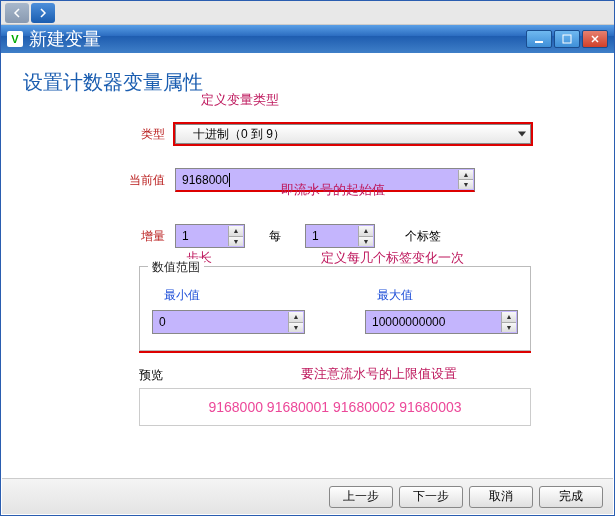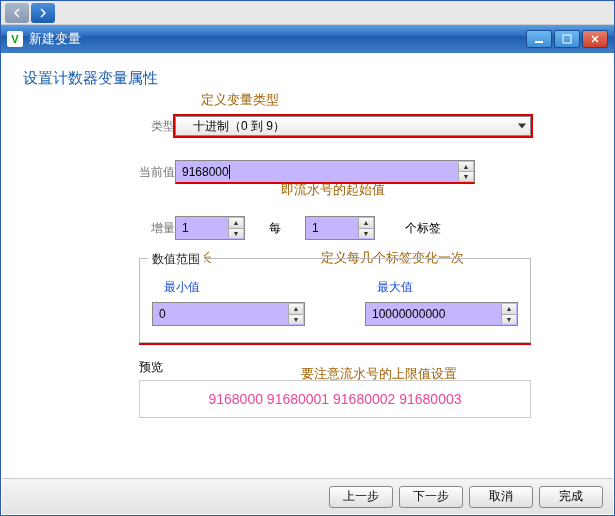--- a/index.html
+++ b/index.html
@@ -3,29 +3,29 @@
 <meta charset="utf-8">
 <style>
 *{box-sizing:border-box;margin:0;padding:0;font-family:"Microsoft YaHei","SimSun",sans-serif;font-size:12px}
 body{background:#fff;width:615px;height:516px;overflow:hidden}
 .win{width:615px;height:516px;border:1px solid #2a5db0;position:relative;background:#fff}
 .navbar{height:24px;background:#e8e8e8;border-bottom:1px solid #ccc;display:flex;align-items:center;padding:0 4px;gap:2px}
 .navbtn{width:24px;height:20px;background:linear-gradient(#4d8fdb,#1a5db0);border-radius:3px;display:flex;align-items:center;justify-content:center;color:#fff;font-size:11px}
 .navbtn.dis{background:linear-gradient(#a8b8cc,#8899b0)}
 .titlebar{height:28px;background:linear-gradient(#5a9fe6,#2a6bc0 40%,#1f5db0 41%,#3f7fc8);display:flex;align-items:center;padding:0 6px;color:#fff}
 .ticon{width:16px;height:16px;background:#fff;border-radius:2px;display:flex;align-items:center;justify-content:center;color:#0a0;font-weight:bold;font-size:11px;margin-right:6px}
-.ttitle{flex:1;font-size:13px}
+.ttitle{flex:1;font-size:18px}
 .wbtn{width:26px;height:18px;margin-left:2px;border:1px solid #1a4d8f;border-radius:2px;display:flex;align-items:center;justify-content:center;font-size:10px}
 .wmin,.wmax{background:linear-gradient(#6fb8f0,#3f8fd8);color:#fff}
 .wclose{background:linear-gradient(#e6806f,#d0402a);color:#fff;font-weight:bold}
 .body{padding:16px 22px 0;position:relative}
-.heading{color:#1a5db0;font-size:15px;margin-bottom:4px}
-.ann{color:#a16207;font-size:13px;position:absolute}
+.heading{color:#1a5db0;font-size:20px;margin-bottom:4px}
+.ann{color:#be185d;font-size:13px;position:absolute}
 .row{display:flex;align-items:center;margin-top:8px}
-.lbl{width:152px;text-align:right;color:#737373;}
+.lbl{width:152px;text-align:right;color:#b91c1c;padding-right:10px}
 .combo{flex:1;height:20px;border:1px solid #888;background:linear-gradient(#fff,#e8e8e8);padding:0 17px;display:flex;align-items:center;position:relative;max-width:356px}
 .redbox{outline:2px solid #d00;outline-offset:0}
 .arrow{position:absolute;right:4px;top:50%;transform:translateY(-50%);width:0;height:0;border-left:4px solid transparent;border-right:4px solid transparent;border-top:5px solid #333}
 .spin{height:24px;border:1px solid #888;background:#c4b5fd;padding:0 18px 0 6px;display:flex;align-items:center;position:relative}
 .spinbtns{position:absolute;right:1px;top:1px;bottom:1px;width:15px;display:flex;flex-direction:column}
 .sb{flex:1;background:linear-gradient(#f8f8f8,#ddd);border-left:1px solid #aaa;display:flex;align-items:center;justify-content:center;font-size:7px;color:#333}
 .sb+.sb{border-top:1px solid #aaa}
 .uline{border-bottom:2px solid #d00}
 .fs{border:1px solid #bbb;margin-top:18px;padding:14px 12px 16px;position:relative;margin-left:116px;max-width:392px}
 .fs-lg{background:#fff;padding:0 4px;position:absolute;top:-8px;left:8px;color:#222}

